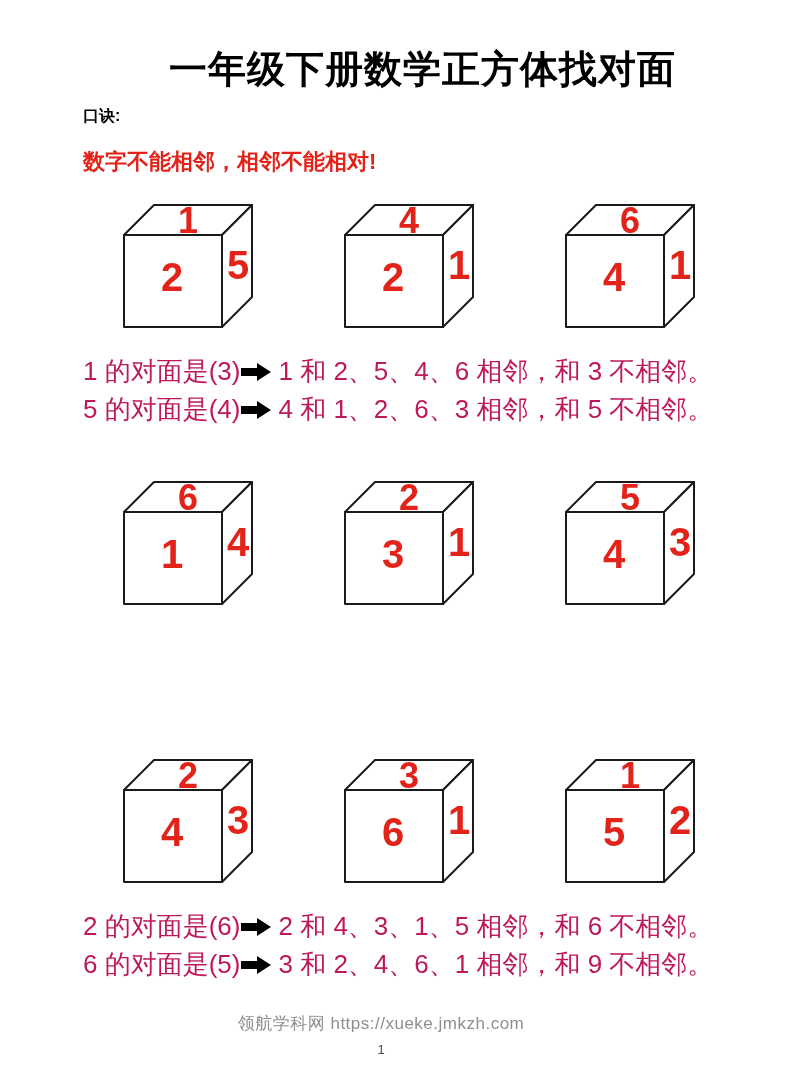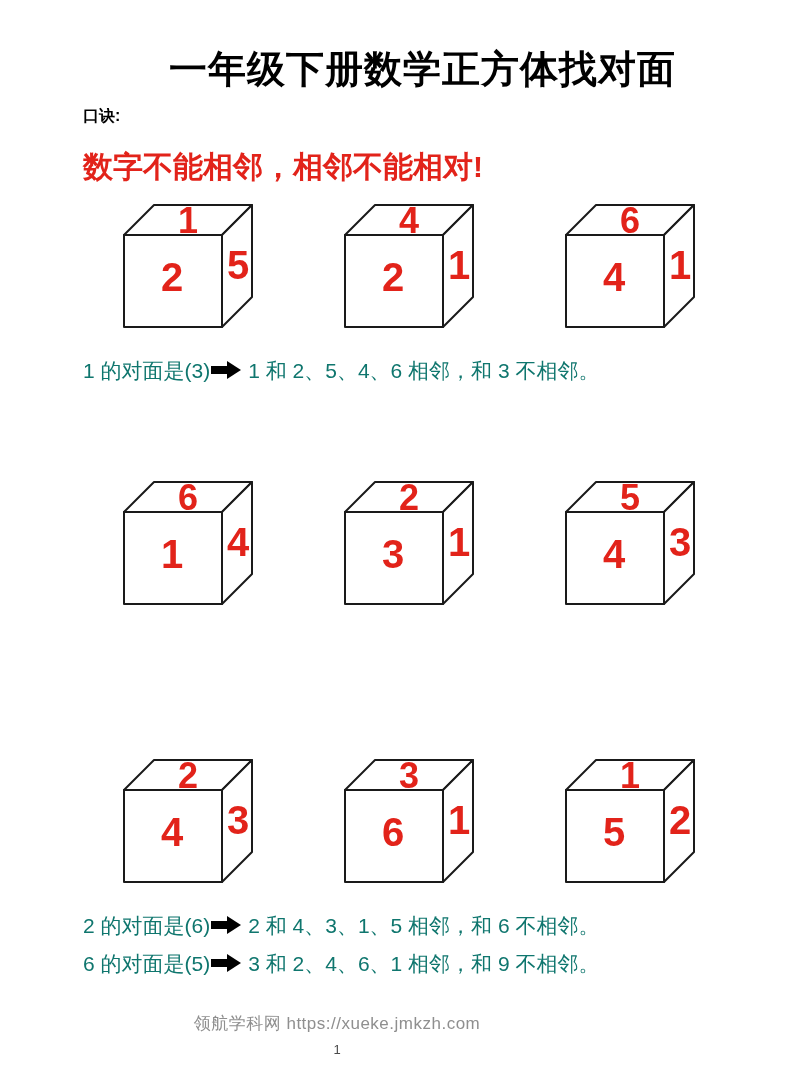--- a/index.html
+++ b/index.html
@@ -15,47 +15,47 @@
     position:absolute;top:30px;left:12px;width:793px;
     margin:14px;text-align:center;
     font-size:38px;font-weight:bold;letter-spacing:1px;color:#000;
   }
   .koujue{
     position:absolute;top:106px;left:83px;
     font-size:16px;font-weight:bold;color:#000;
   }
   .mnemonic{
     position:absolute;top:147px;left:83px;
-    font-size:30px;font-weight:bold;color:var(--red);
+    font-size:22px;font-weight:bold;color:var(--red);
   }
   .group{position:absolute;left:0;width:793px;}
   .g1{top:202px;}
   .g2{top:479px;}
   .g3{top:757px;}
   .cube-row{
     display:flex;gap:89px;margin-left:122px;
   }
   .cube{width:132px;height:126px;display:block;}
   .cube polygon{fill:#ffffff;stroke:#1a1a1a;stroke-width:2;stroke-linejoin:round;}
   .cube text{
     fill:var(--red);
     font-family:"Liberation Sans", sans-serif;
     font-weight:bold;text-anchor:middle;
   }
   .cube text.num{font-size:40px;}
   .cube text.top{font-size:36px;}
   .lines{margin:24px 0 0 83px;}
   .stmt{
-    margin:0;font-size:21px;line-height:38px;color:#0f766e;
+    margin:0;font-size:26px;line-height:38px;color:#be185d;
     white-space:nowrap;
   }
   .arrow-icon{vertical-align:-1px;margin:0 7px 0 1px;}
   .arrow-icon rect,.arrow-icon polygon{fill:#000;}
   .footer{
-    position:absolute;top:1012px;left:0;width:674px;text-align:center;
+    position:absolute;top:1012px;left:0;width:674px;text-align:center;padding-left:44px;
   }
   .watermark{font-size:17px;color:#8f8f8f;letter-spacing:0.5px;}
   .page-number{font-size:13px;color:#4a4a4a;margin-top:7px;}
 </style>
 </head>
 <body>
 
 <div class="page">
 
   <h1 class="title">一年级下册数学正方体找对面</h1>
@@ -87,20 +87,24 @@
         <text class="top" x="66" y="31">6</text>
         <text class="num" x="50" y="89">4</text>
         <text class="num" x="116" y="77">1</text>
       </svg>
     </div>
     <div class="lines">
       <p class="stmt"><span>1 的对面是(3)</span><svg class="arrow-icon" width="30" height="18" viewBox="0 0 30 18">
             <rect x="0" y="5" width="17" height="8"></rect>
             <polygon points="16,0 30,9 16,18"></polygon>
           </svg><span>1 和 2、5、4、6 相邻，和 3 不相邻。</span></p>
+      <p class="stmt"><span>5 的对面是(4)</span><svg class="arrow-icon" width="30" height="18" viewBox="0 0 30 18">
+            <rect x="0" y="5" width="17" height="8"></rect>
+            <polygon points="16,0 30,9 16,18"></polygon>
+          </svg><span>4 和 1、2、6、3 相邻，和 5 不相邻。</span></p>
     </div>
   </section>
 
   <section class="group g2">
     <div class="cube-row">
       <svg class="cube" viewBox="0 0 132 126">
         <polygon points="2,33 32,3 130,3 100,33"></polygon>
         <polygon points="100,33 130,3 130,95 100,125"></polygon>
         <polygon points="2,33 100,33 100,125 2,125"></polygon>
         <text class="top" x="66" y="31">6</text>

